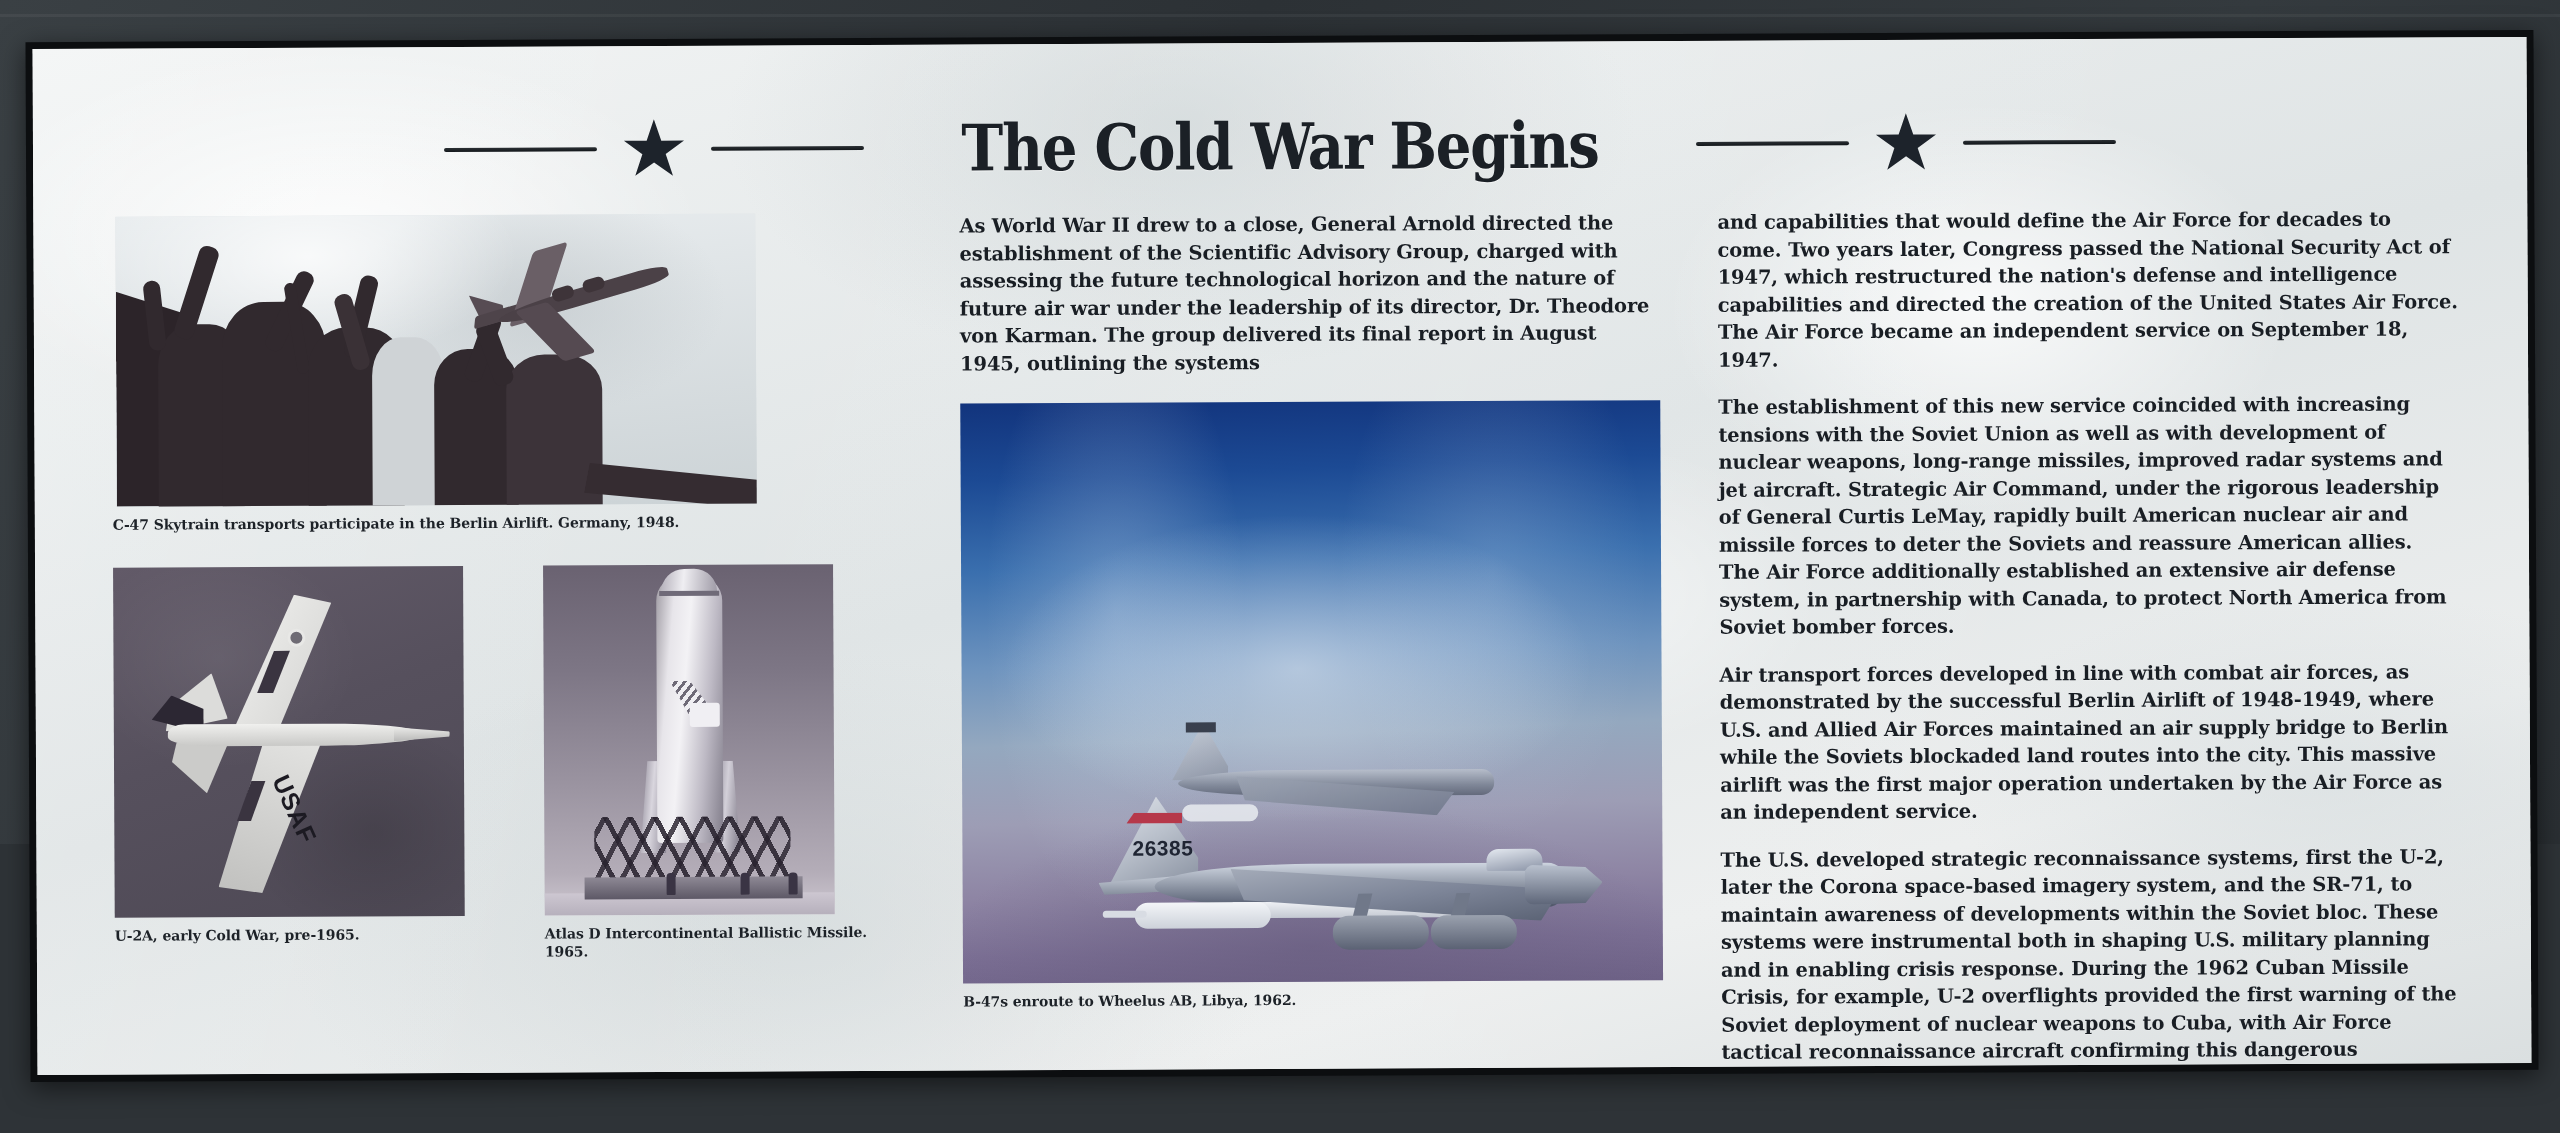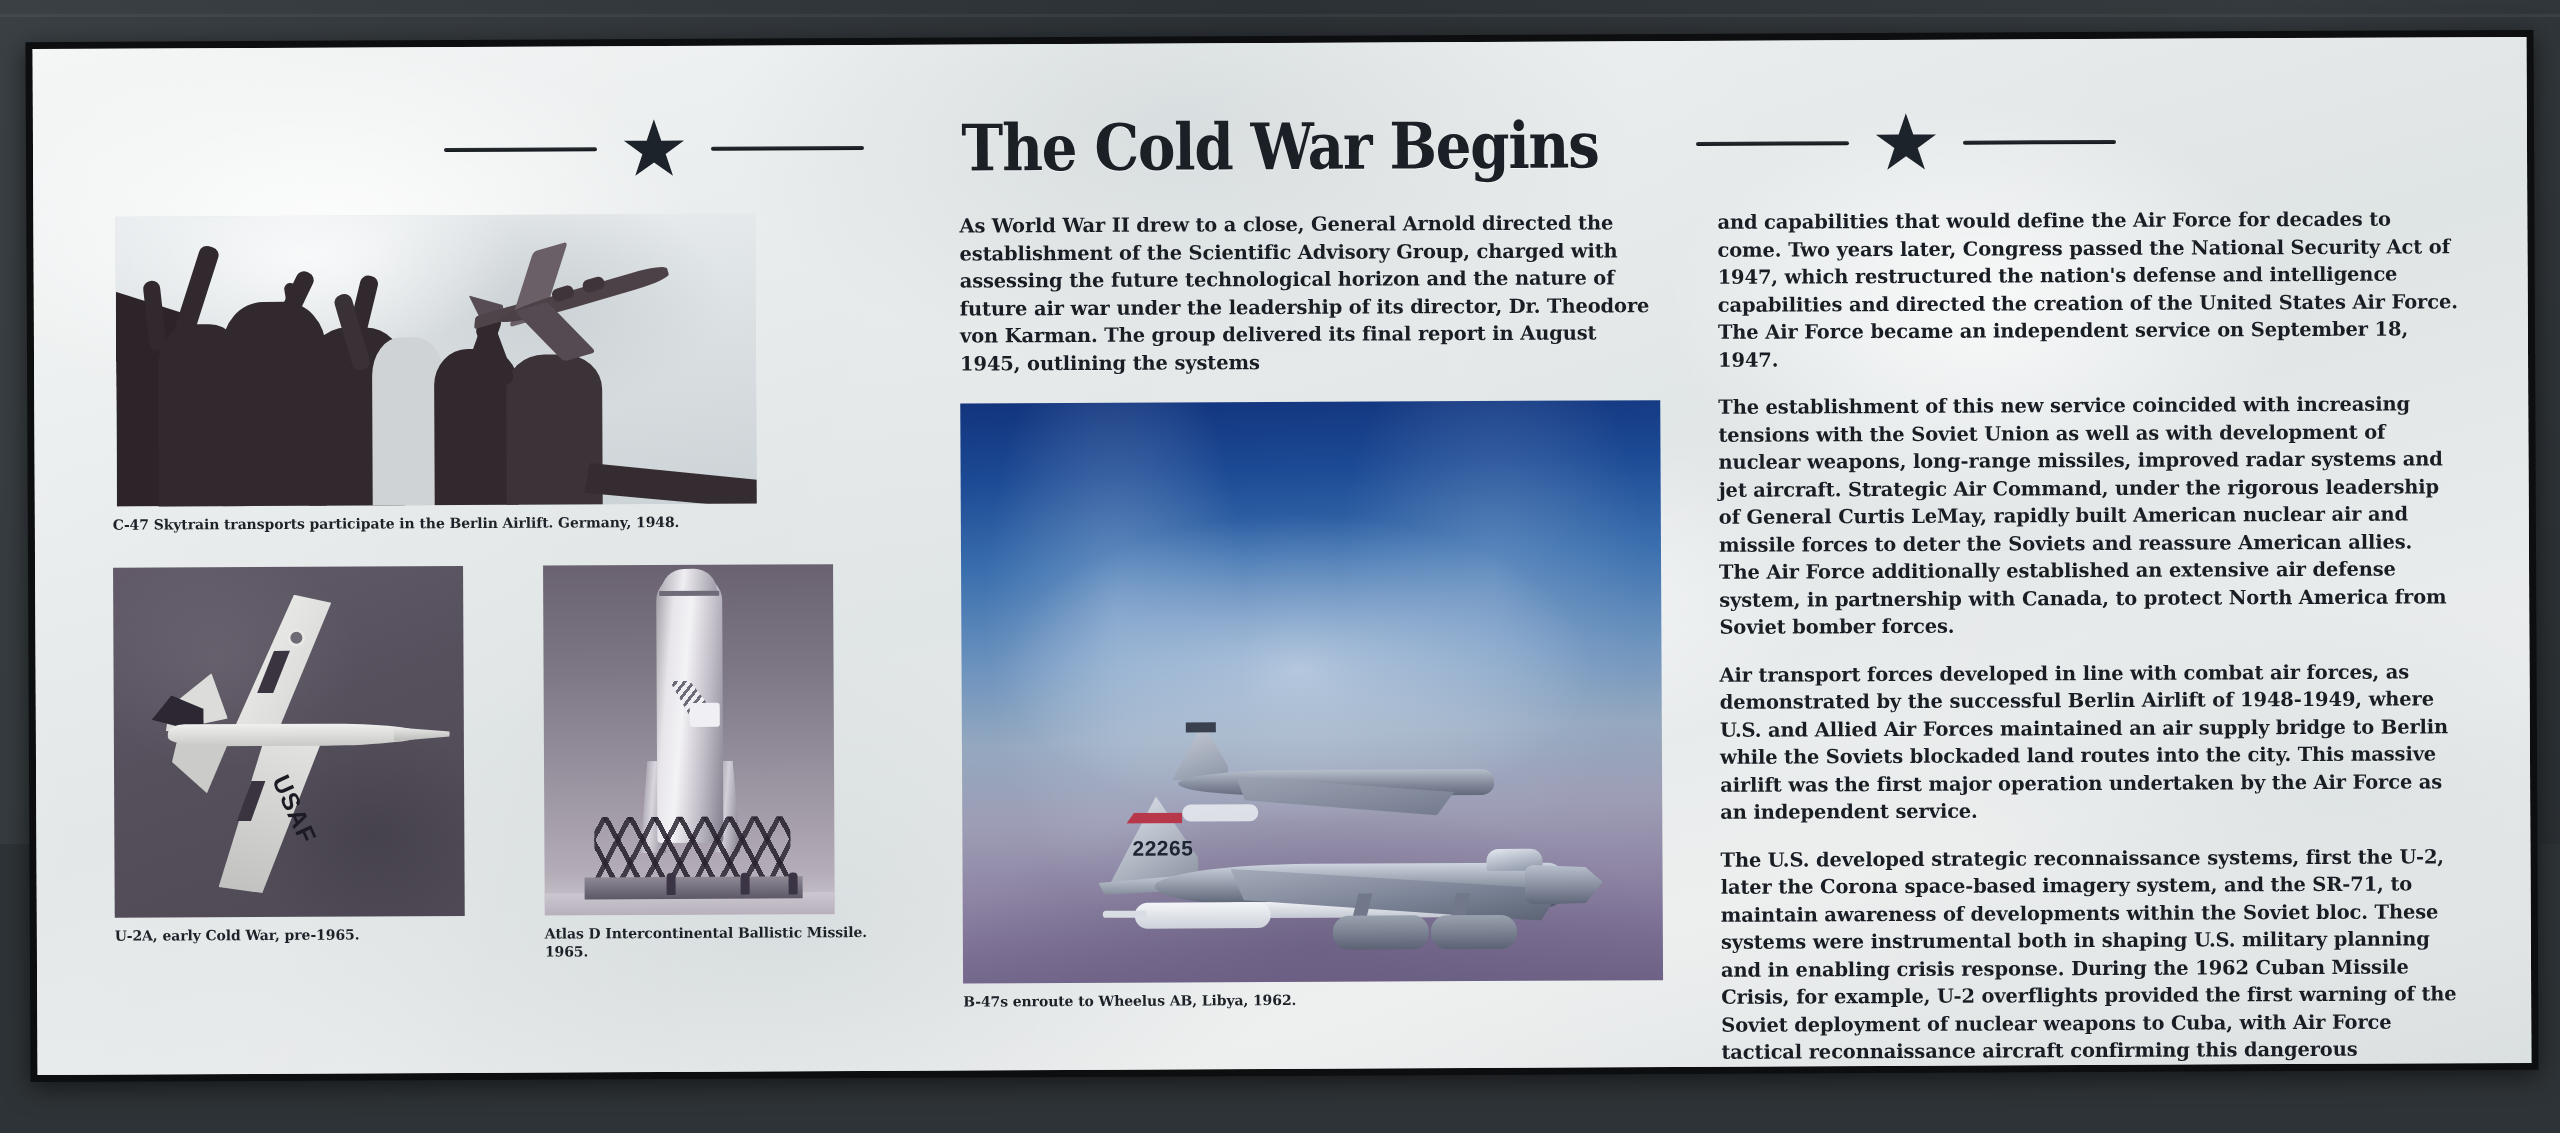--- a/index.html
+++ b/index.html
@@ -618,21 +618,21 @@
                 <div class="fin"></div>
                 <div class="fin-cap"></div>
                 <div class="fus"></div>
                 <div class="wing"></div>
                 <div class="tip-tank"></div>
               </div>
 
               <div class="b47" id="b47-front">
                 <div class="fin"></div>
                 <div class="fin-red"></div>
-                <div class="tail-no">22265</div>
+                <div class="tail-no">26385</div>
                 <div class="stab"></div>
                 <div class="fus"></div>
                 <div class="belly"></div>
                 <div class="wing"></div>
                 <div class="pylon" style="left:274px;"></div>
                 <div class="pod" style="left:252px; width:96px;"></div>
                 <div class="pylon" style="left:372px;"></div>
                 <div class="pod" style="left:350px; width:86px;"></div>
                 <div class="canopy"></div>
                 <div class="nose"></div>

